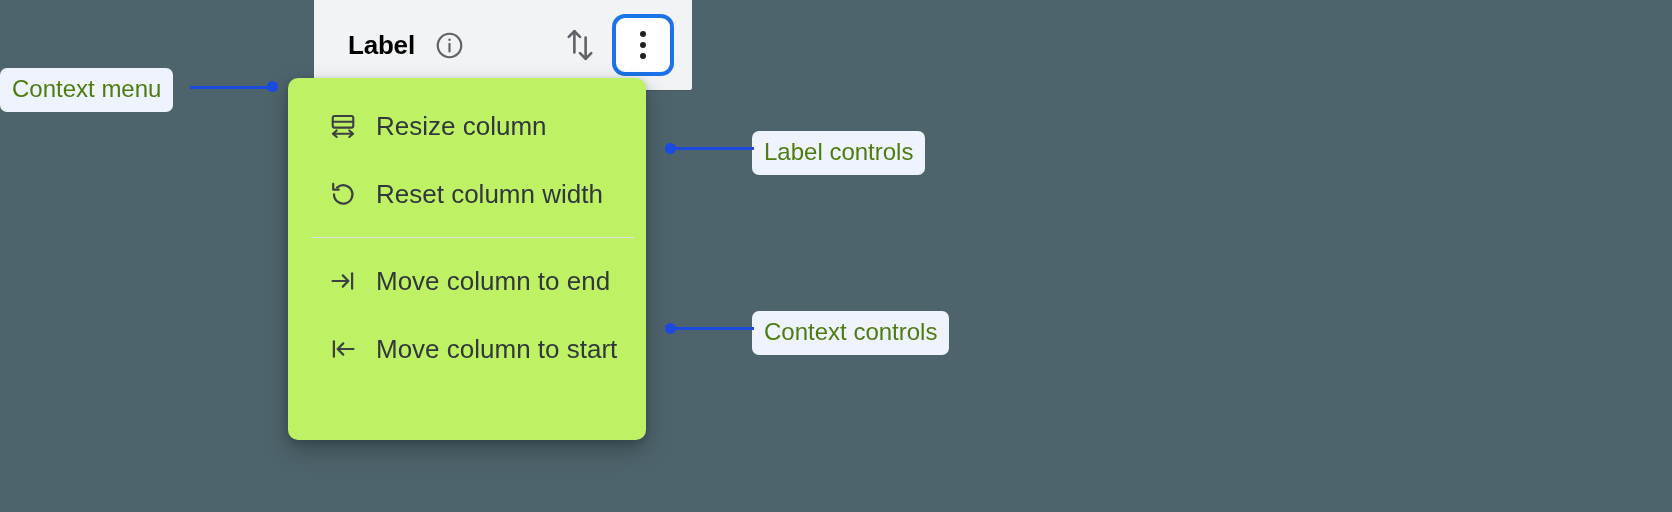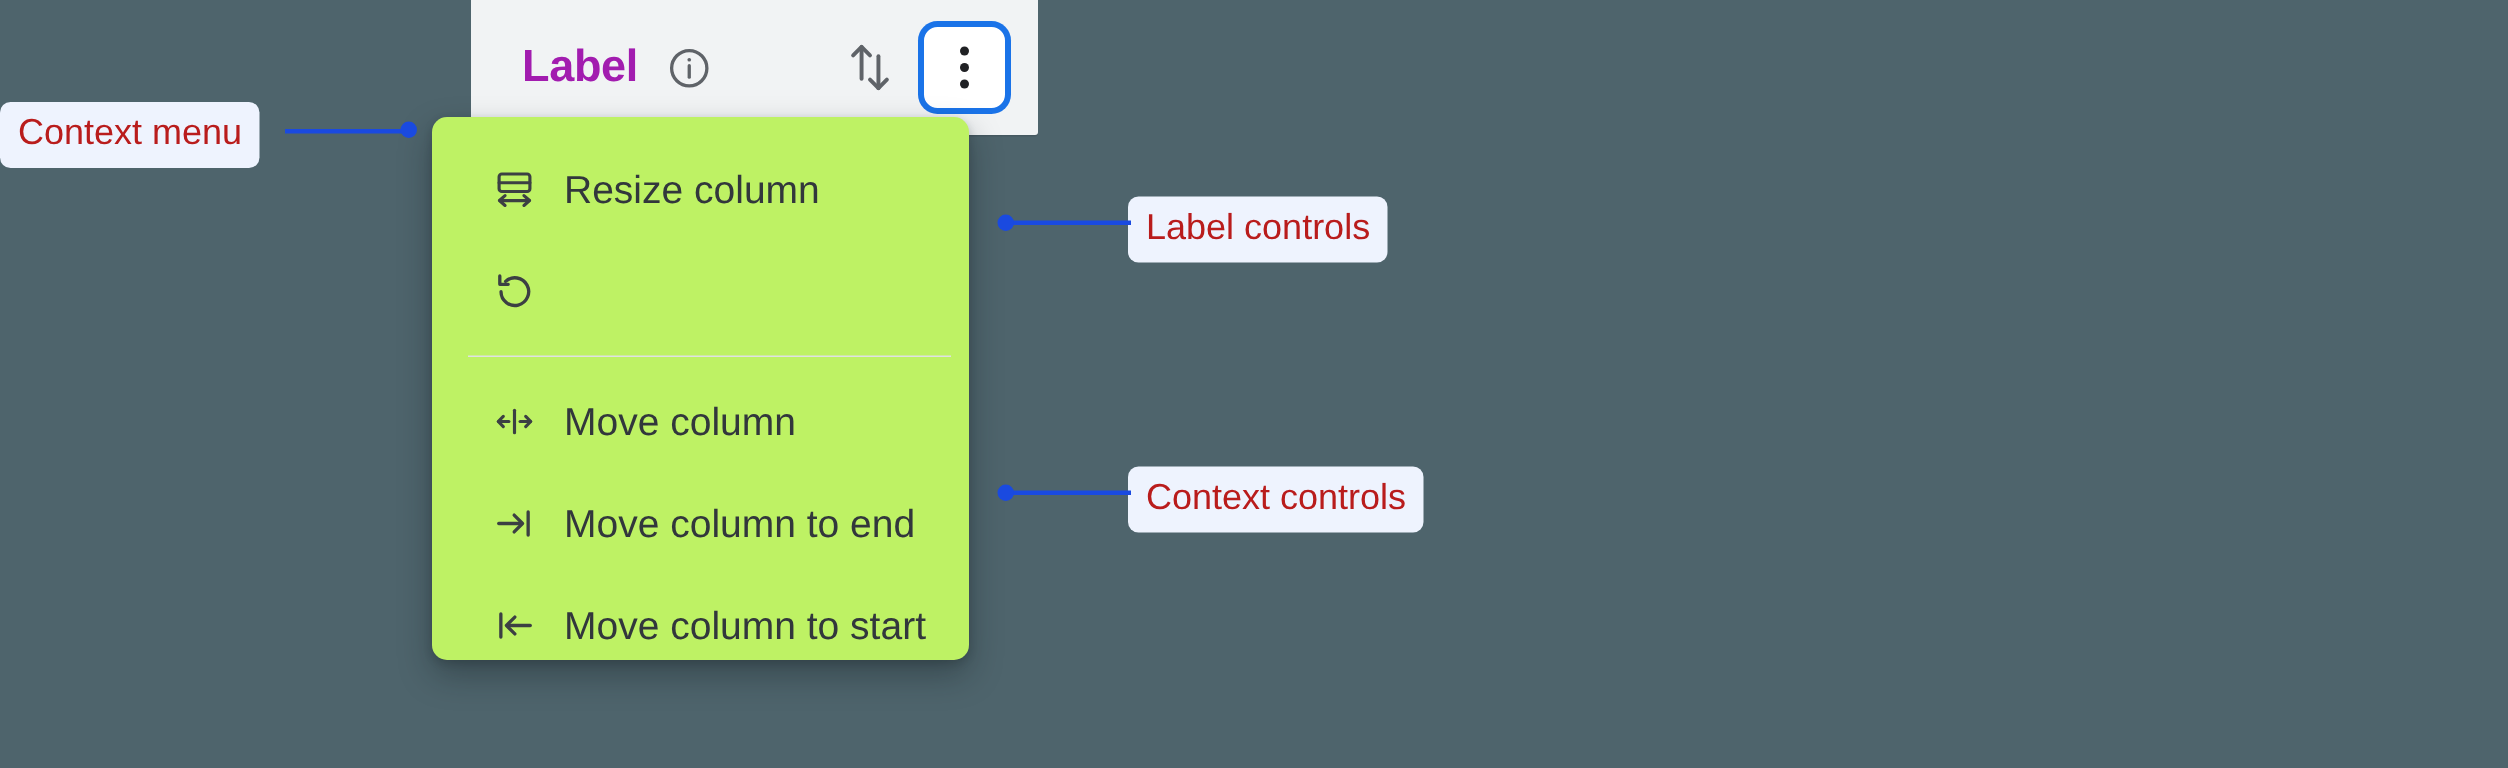--- a/index.html
+++ b/index.html
@@ -22,23 +22,23 @@
     width: 378px;
     height: 90px;
     background: #f1f3f4;
     border-radius: 0 0 2px 2px;
     display: flex;
     align-items: center;
     padding: 0 22px 0 34px;
     box-shadow: 0 1px 0 rgba(0,0,0,0.10);
   }
   #header-card .hdr-title {
-    font-size: 30px;
+    font-size: 26px;
     font-weight: bold;
-    color: #a21caf;
+    color: #000000;
     letter-spacing: -0.2px;
     line-height: 1;
   }
   #header-card .info-icon {
     margin-left: 19px;
     width: 31px;
     height: 31px;
     display: block;
   }
   #header-card .hdr-spacer { flex: 1 1 auto; }
@@ -108,21 +108,21 @@
   .menu-divider {
     height: 1px;
     background: #dfe1e3;
     margin: 9px 12px 9px 12px;
   }
 
   
   .anno-label {
     position: absolute;
     background: #eef3fe;
-    color: #b91c1c;
+    color: #4d7c0f;
     font-size: 24px;
     line-height: 1;
     border-radius: 7px;
     padding: 9px 12px 11px 12px;
     white-space: nowrap;
   }
   .anno-line {
     position: absolute;
     height: 3px;
     background: #1a4ae0;
@@ -195,36 +195,25 @@
     <span class="mi-label">Resize column</span>
   </div>
 
   <div class="menu-item">
     <span class="mi-icon">
       <svg viewBox="0 0 24 24" width="28" height="28" fill="none" stroke="#3c4043" stroke-width="1.9" stroke-linecap="round" stroke-linejoin="round">
         <path d="M4.3 12.4a7.9 7.9 0 1 0 2.6-5.9"></path>
         <polyline points="3.6,3.4 3.6,8.2 8.4,8.2"></polyline>
       </svg>
     </span>
+    <span class="mi-label">Reset column width</span>
   </div>
 
   <div class="menu-divider"></div>
 
-  <div class="menu-item">
-    <span class="mi-icon">
-      <svg viewBox="0 0 24 24" width="28" height="28" fill="none" stroke="#3c4043" stroke-width="1.8" stroke-linecap="round" stroke-linejoin="round">
-        <line x1="12" y1="5.6" x2="12" y2="18.4"></line>
-        <line x1="8.8" y1="12" x2="2.9" y2="12"></line>
-        <polyline points="5.6,9.1 2.7,12 5.6,14.9"></polyline>
-        <line x1="15.2" y1="12" x2="21.1" y2="12"></line>
-        <polyline points="18.4,9.1 21.3,12 18.4,14.9"></polyline>
-      </svg>
-    </span>
-    <span class="mi-label">Move column</span>
-  </div>
 
   <div class="menu-item">
     <span class="mi-icon">
       <svg viewBox="0 0 24 24" width="28" height="28" fill="none" stroke="#3c4043" stroke-width="1.9" stroke-linecap="round" stroke-linejoin="round">
         <line x1="19.8" y1="5.4" x2="19.8" y2="18.6"></line>
         <line x1="3" y1="12" x2="16" y2="12"></line>
         <polyline points="11.8,7.2 16.6,12 11.8,16.8"></polyline>
       </svg>
     </span>
     <span class="mi-label">Move column to end</span>

